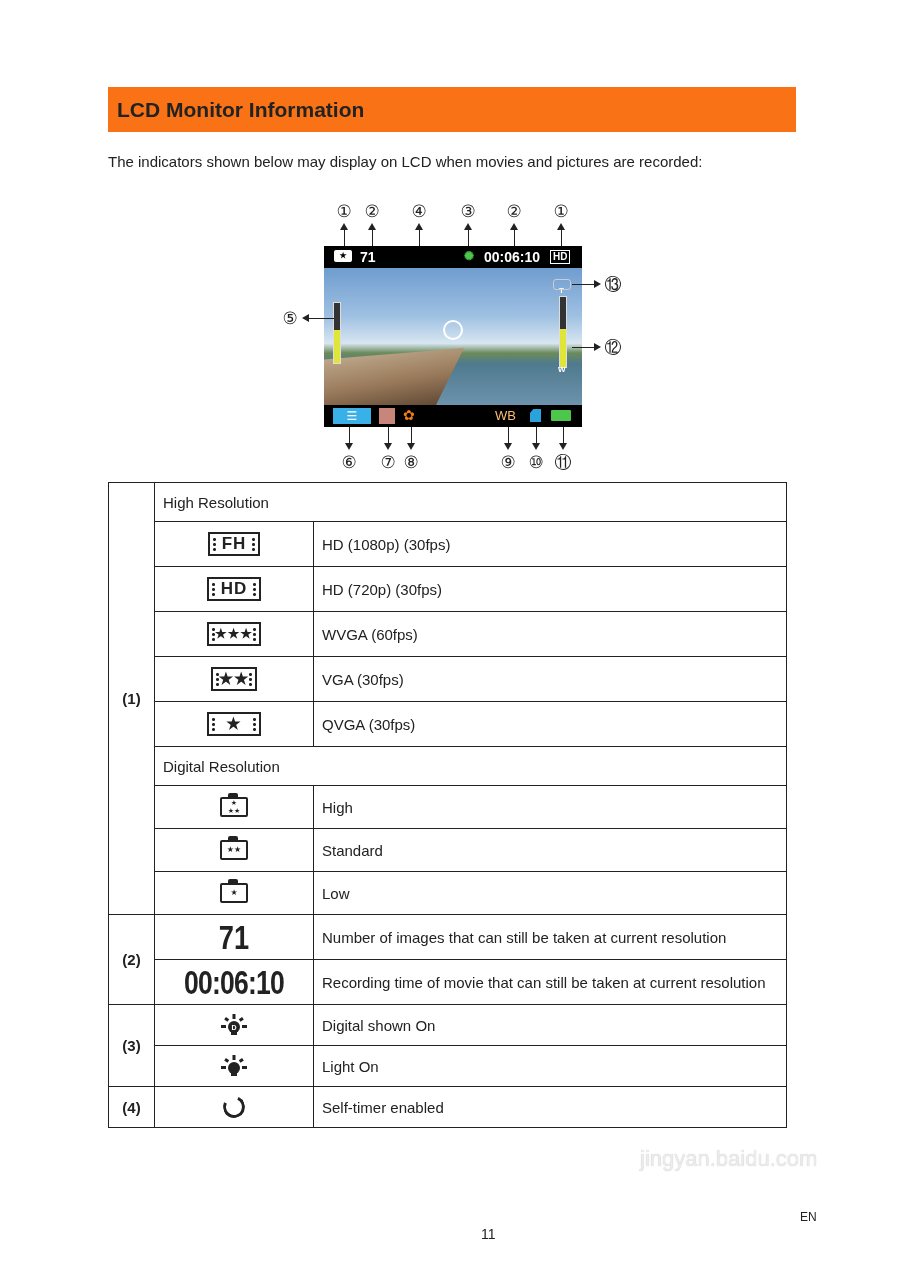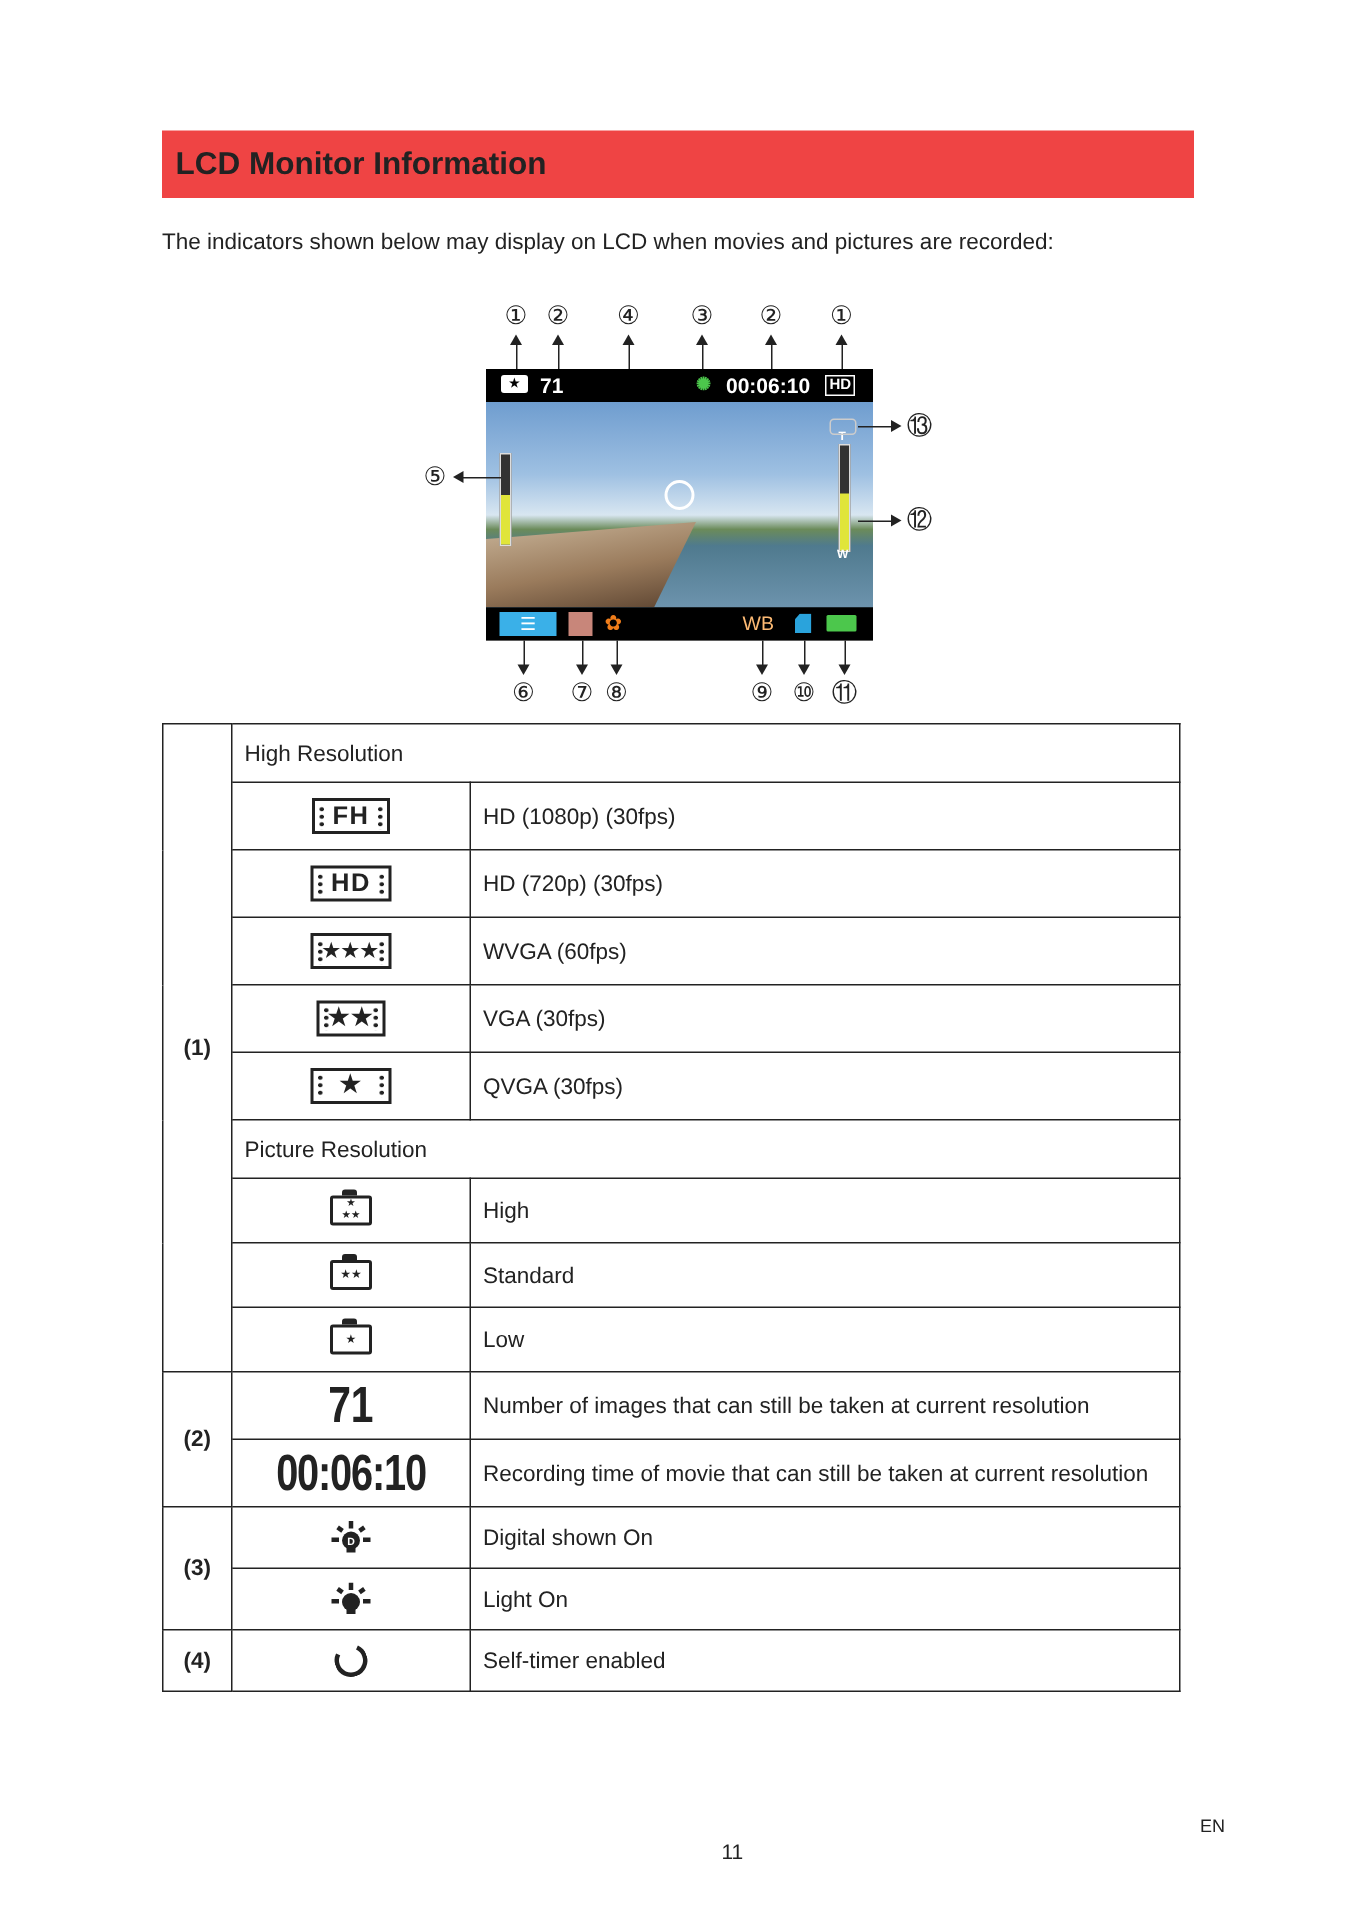--- a/index.html
+++ b/index.html
@@ -1,17 +1,17 @@
 <!DOCTYPE html>
 <html><head>
 <meta charset="utf-8">
 <style>
   html,body{margin:0;padding:0;background:#fff;}
   body{width:904px;height:1280px;position:relative;font-family:"Liberation Sans",sans-serif;color:#222;overflow:hidden;}
-  .title-bar{position:absolute;left:108px;top:87px;width:688px;height:45px;background:#ef4444;}
+  .title-bar{position:absolute;left:108px;top:87px;width:688px;height:45px;background:#f97316;}
   .title-bar h1{margin:0;position:absolute;left:9px;top:11px;font-size:21px;font-weight:bold;color:#222;}
   .intro{position:absolute;left:108px;top:153px;font-size:15px;color:#222;}
   .diagram{position:absolute;left:272px;top:195px;width:370px;height:285px;}
   .num{position:absolute;font-family:"DejaVu Serif",serif;font-size:17px;color:#222;text-align:center;width:24px;line-height:20px;}
   .arrow-v{position:absolute;width:1px;background:#222;}
   .arrow-h{position:absolute;height:1px;background:#222;}
   .ah-up{position:absolute;width:0;height:0;border-left:4px solid transparent;border-right:4px solid transparent;border-bottom:7px solid #222;}
   .ah-down{position:absolute;width:0;height:0;border-left:4px solid transparent;border-right:4px solid transparent;border-top:7px solid #222;}
   .ah-left{position:absolute;width:0;height:0;border-top:4px solid transparent;border-bottom:4px solid transparent;border-right:7px solid #222;}
   .ah-right{position:absolute;width:0;height:0;border-top:4px solid transparent;border-bottom:4px solid transparent;border-left:7px solid #222;}
@@ -159,21 +159,21 @@
   </tr>
   <tr class="r45">
     <td class="icon"><span class="res-icon" style="font-size:16px"><span class="dots"></span><span>★★</span><span class="dots"></span></span></td>
     <td class="desc">VGA (30fps)</td>
   </tr>
   <tr class="r45">
     <td class="icon"><span class="res-icon" style="font-size:16px"><span class="dots"></span>&nbsp;&nbsp;<span>★</span>&nbsp;&nbsp;<span class="dots"></span></span></td>
     <td class="desc">QVGA (30fps)</td>
   </tr>
   <tr>
-    <td class="section" colspan="2">Picture Resolution</td>
+    <td class="section" colspan="2">Digital Resolution</td>
   </tr>
   <tr class="r42">
     <td class="icon"><span class="cam" style="font-size:7px;line-height:8px">★<br>★★</span></td>
     <td class="desc">High</td>
   </tr>
   <tr class="r42">
     <td class="icon"><span class="cam">★★</span></td>
     <td class="desc">Standard</td>
   </tr>
   <tr class="r42">
@@ -228,15 +228,16 @@
 
   <tr class="r40">
     <td class="grp">(4)</td>
     <td class="icon"><span class="timer"></span></td>
     <td class="desc">Self-timer enabled</td>
   </tr>
 </tbody>
   </table>
 
 <div class="watermark">
+  <span class="sub">jingyan.baidu.com</span>
 </div>
 <div class="en">EN</div>
 <div class="page-num">11</div>
 
 </body></html>

